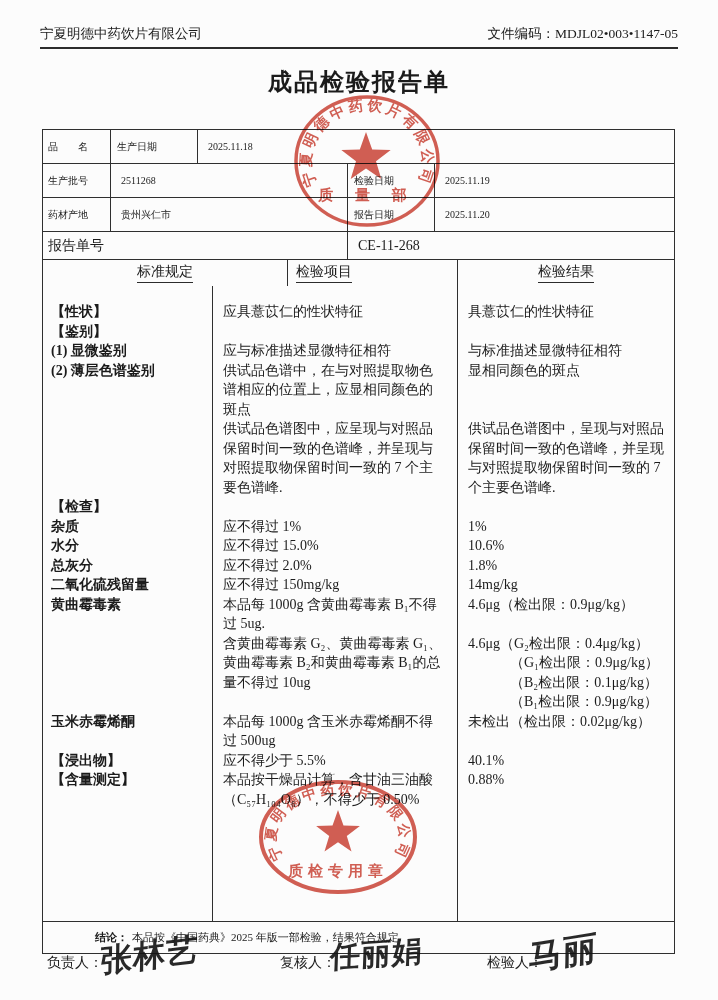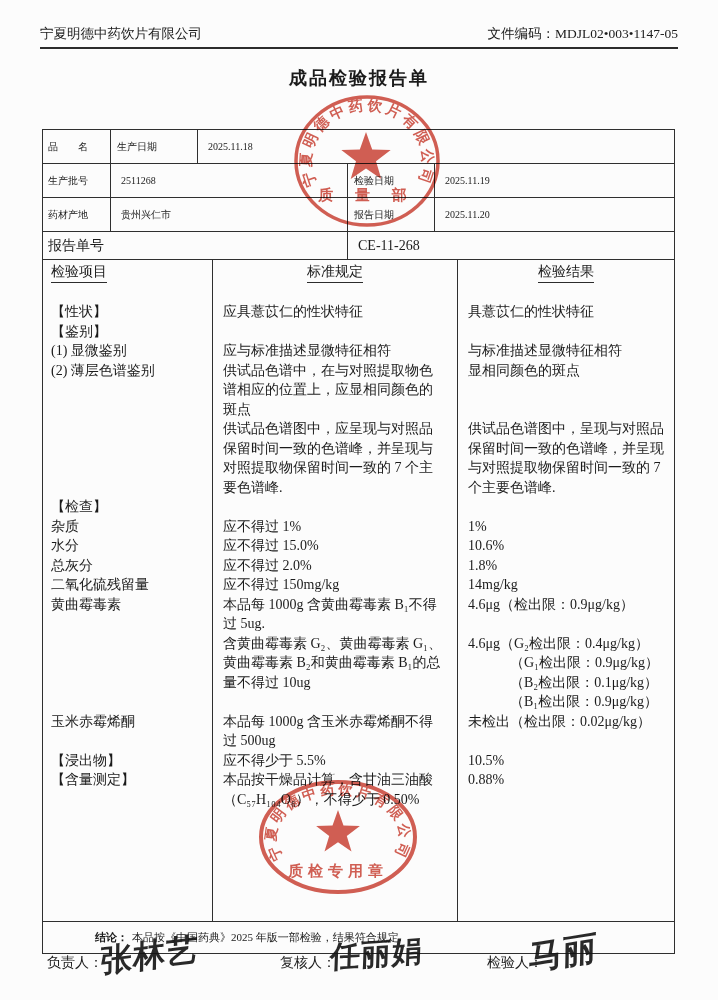--- a/index.html
+++ b/index.html
@@ -1,39 +1,39 @@
 <!DOCTYPE html>
 <html><head>
 <meta charset="utf-8">
 <style>
   html,body{margin:0;padding:0;}
   body{width:718px;height:1000px;background:#fcfcfc;color:#1b1b1b;
        font-family:"Liberation Serif","DejaVu Serif",serif;position:relative;overflow:hidden;}
   .hdr{display:flex;justify-content:space-between;align-items:flex-end;margin:0 40px;
        padding-top:25px;padding-bottom:4px;border-bottom:2px solid #2c2c2c;font-size:13.5px;}
-  .title{text-align:center;font-size:18px;font-weight:bold;letter-spacing:2px;margin-top:17px;
+  .title{text-align:center;font-size:24px;font-weight:bold;letter-spacing:2px;margin-top:17px;
        font-family:Liberation Mono, monospace;}
   .doc{position:absolute;left:42px;top:129px;width:631px;border:1.5px solid #2f2f2f;}
   .irow{display:flex;border-bottom:1px solid #2f2f2f;height:33px;font-size:10px;}
   .irow4{display:flex;border-bottom:1px solid #2f2f2f;height:27px;font-size:14px;}
   .ic{display:flex;align-items:center;box-sizing:border-box;padding:0 10px;}
   .ic1{width:68px;border-right:1px solid #2f2f2f;padding:0 5px;}
   .ic2{width:237px;border-right:1px solid #2f2f2f;}
   .ic3{width:87px;border-right:1px solid #2f2f2f;padding:0 6px;}
   .ic4{flex:1;text-align:right;}
   .icm1{width:305px;border-right:1px solid #2f2f2f;padding:0 5px;}
   .icm2{flex:1;}
   .hrow{display:flex;height:26px;font-size:14px;align-items:center;}
   .hc{box-sizing:border-box;height:100%;display:flex;align-items:center;}
   .hc u{text-decoration:none;border-bottom:1px solid #2c2c2c;padding-bottom:1px;}
   .hc1{width:170px;border-right:1px solid #2f2f2f;padding-left:8px;}
   .hc2{width:245px;border-right:1px solid #2f2f2f;justify-content:center;}
   .hc3{flex:1;justify-content:center;}
   .trow{display:flex;font-size:14px;line-height:19.5px;}
-  .c1{width:170px;border-right:1px solid #2f2f2f;box-sizing:border-box;padding:0 4px 0 8px;white-space:pre-wrap;}
+  .c1{width:170px;border-right:1px solid #2f2f2f;box-sizing:border-box;padding:0 4px 0 8px;white-space:pre-wrap;font-weight:bold;}
   .c2{width:245px;border-right:1px solid #2f2f2f;box-sizing:border-box;padding:0 12px 0 10px;white-space:pre-wrap;}
   .c3{flex:1;box-sizing:border-box;padding:0 4px 0 10px;white-space:pre-wrap;}
   .spacer{height:16px;}
   .filler{height:112px;}
   .concl{border-top:1px solid #2f2f2f;height:31px;display:flex;align-items:center;
          padding-left:52px;font-size:11px;}
   .concl b{margin-right:4px;}
   .sigzone{position:absolute;left:0;top:942px;width:718px;height:58px;font-size:14px;}
   .siglabel{position:absolute;top:12px;}
   .sig{position:absolute;font-weight:bold;color:#131313;opacity:.9;letter-spacing:1px;
@@ -68,25 +68,25 @@
     <div class="ic ic2">贵州兴仁市</div>
     <div class="ic ic3">报告日期</div>
     <div class="ic ic4">2025.11.20</div>
   </div>
   <div class="irow4">
     <div class="ic icm1">报告单号</div>
     <div class="ic icm2">CE-11-268</div>
   </div>
 
   <div class="hrow">
+    <div class="hc hc2">
+        <u>标准规定</u>
+      </div>
     <div class="hc hc1">
         <u>检验项目</u>
-      </div>
-    <div class="hc hc2">
-        <u>标准规定</u>
       </div>
     <div class="hc hc3">
         <u>检验结果</u>
       </div>
   </div>
 
   <div class="trow spacer">
       <div class="c1"></div>
       <div class="c2"></div>
       <div class="c3"></div>
@@ -156,21 +156,21 @@
 　　　（B₁检出限：0.9μg/kg）</div>
   </div>
   <div class="trow">
     <div class="c1">玉米赤霉烯酮</div>
     <div class="c2">本品每 1000g 含玉米赤霉烯酮不得过 500ug</div>
     <div class="c3">未检出（检出限：0.02μg/kg）</div>
   </div>
   <div class="trow">
     <div class="c1">【浸出物】</div>
     <div class="c2">应不得少于 5.5%</div>
-    <div class="c3">10.5%</div>
+    <div class="c3">40.1%</div>
   </div>
   <div class="trow">
     <div class="c1">【含量测定】</div>
     <div class="c2">本品按干燥品计算，含甘油三油酸（C₅₇H₁₀₄O₆），不得少于 0.50%</div>
     <div class="c3">0.88%</div>
   </div>
 
   <div class="trow filler">
       <div class="c1"></div>
       <div class="c2"></div>

